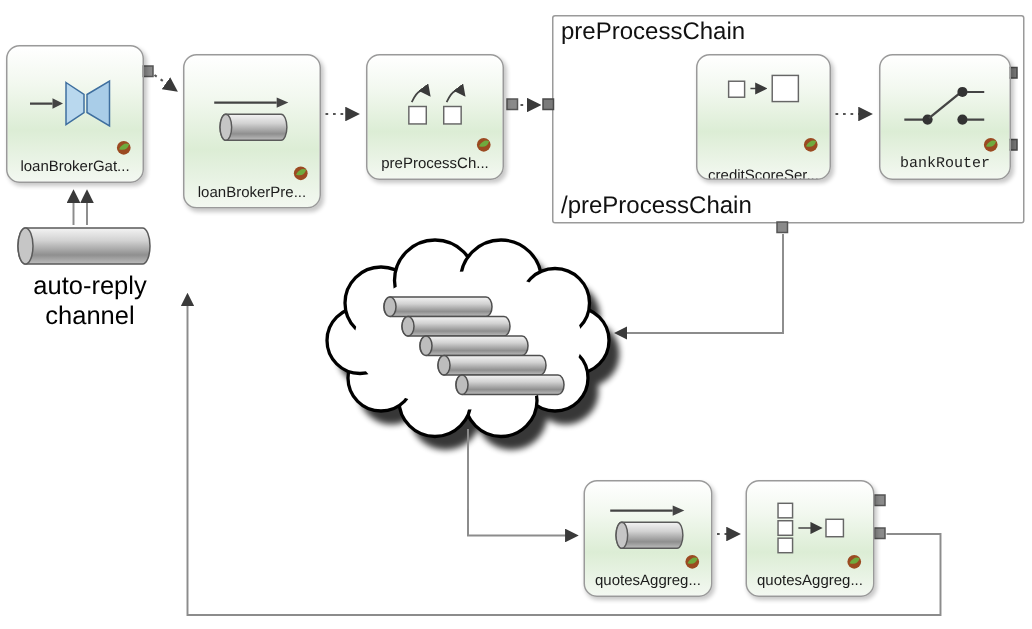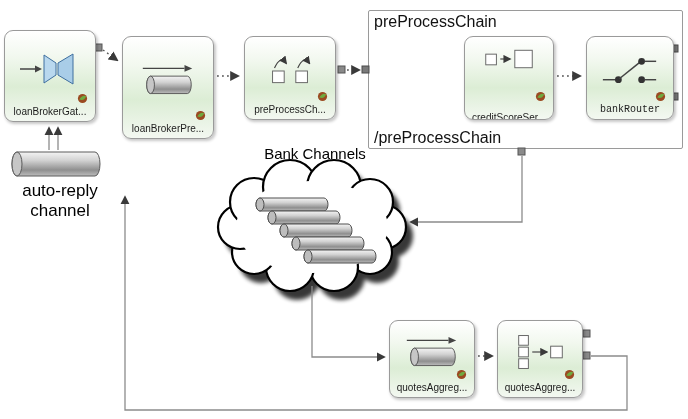--- a/index.html
+++ b/index.html
@@ -263,15 +263,14 @@
       </svg>
     </div>
     <svg class="badge" viewBox="0 0 12 12">
       <circle cx="6" cy="6" r="5" fill="#9b4a21"></circle>
         <path d="M2.5,7 Q6,1.5 10,3.5 Q8,9 2.5,7 Z" fill="#6faa3e"></path>
     </svg>
     <div class="node-label">quotesAggreg...</div>
   </div>
 
   <div id="lbl-autoreply" class="float-label">auto-reply channel</div>
-  <div id="lbl-bankchannels" class="float-label">Bank Channels</div>
 
 </div>
 
 </body></html>

